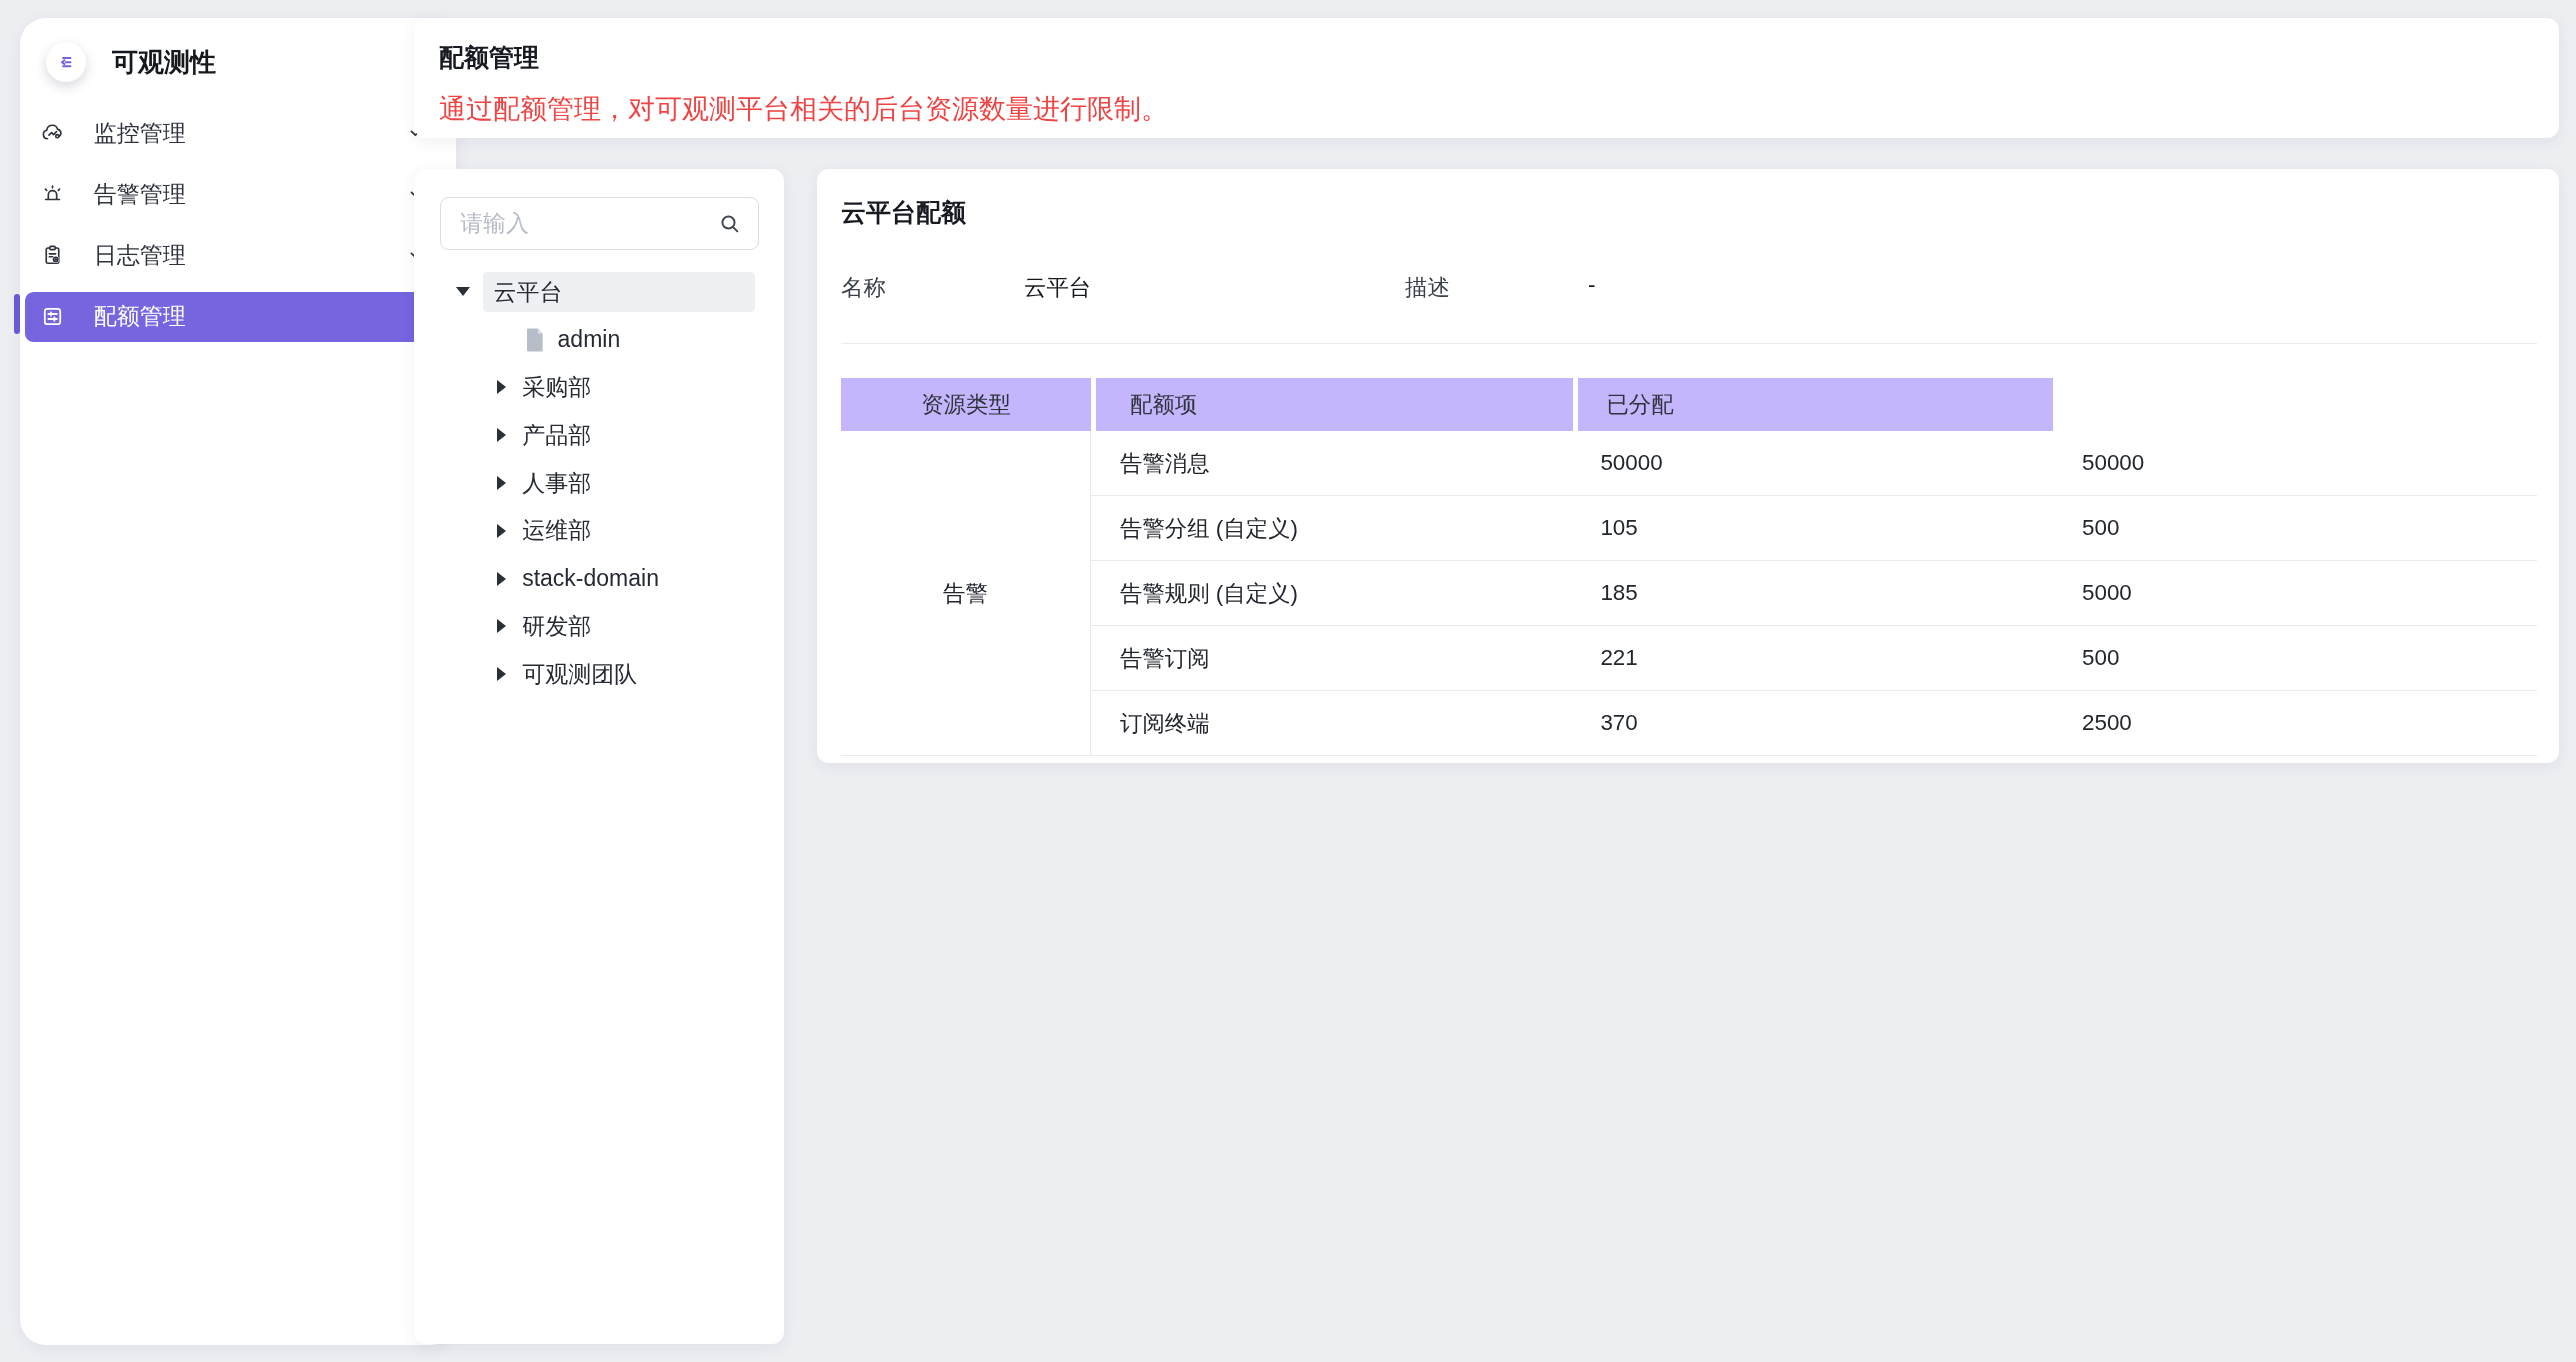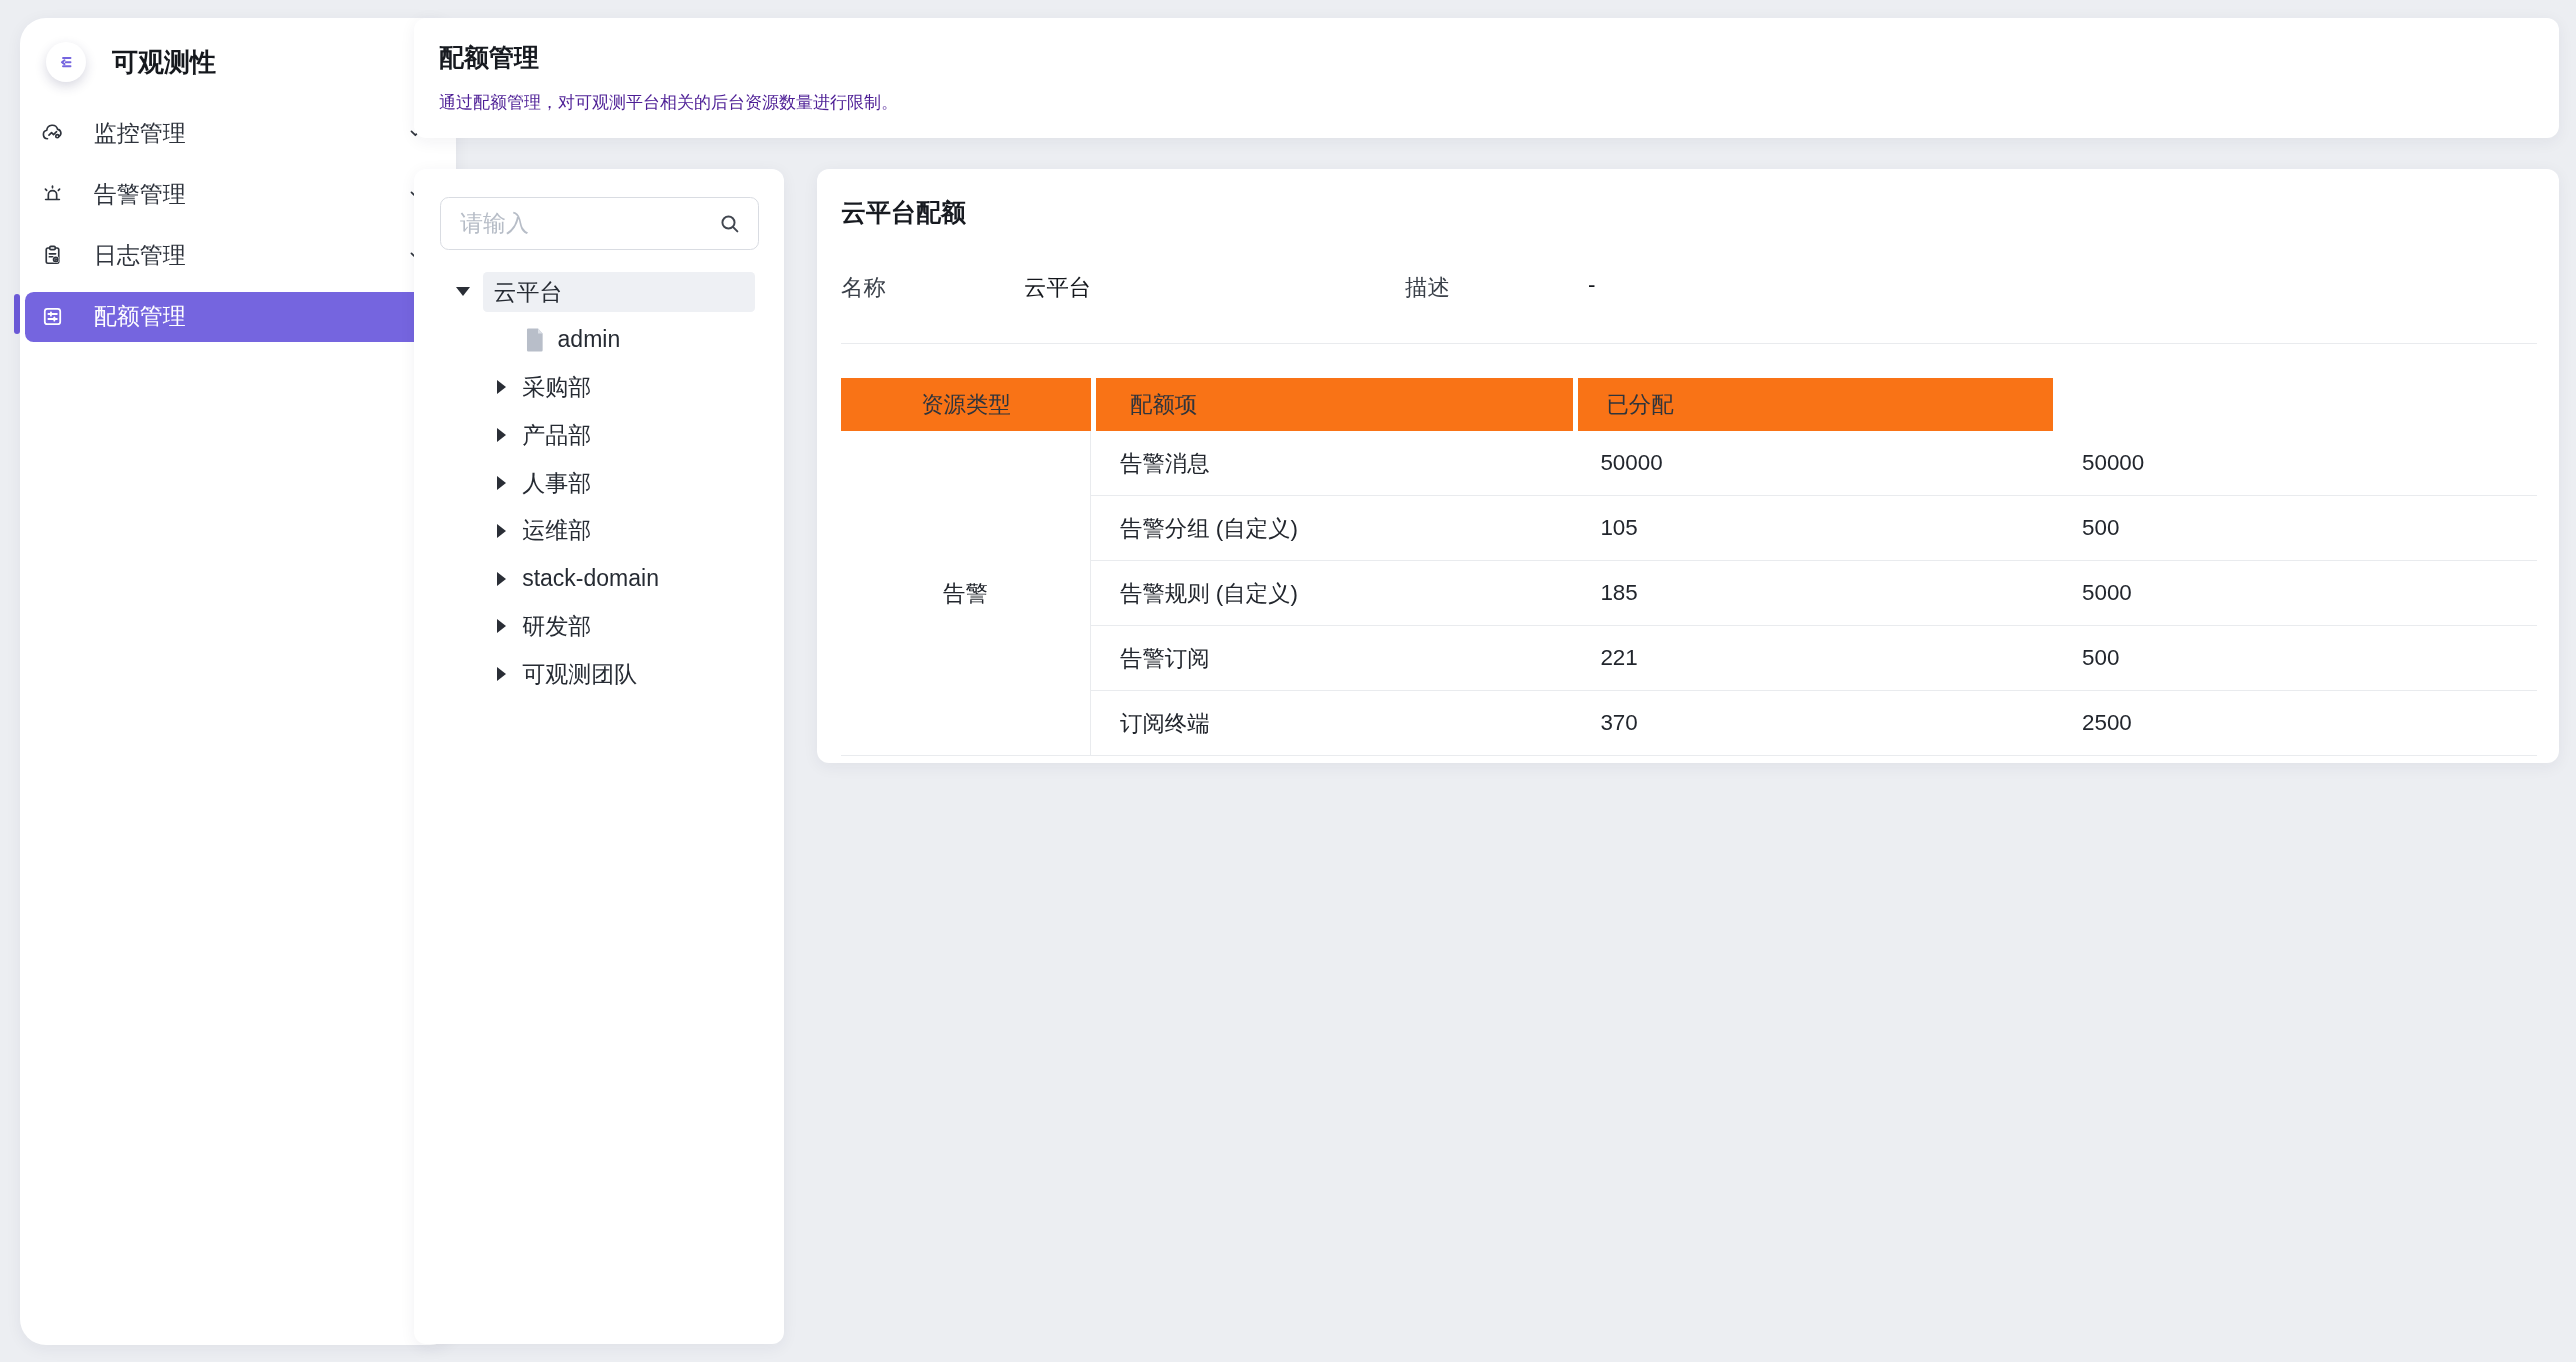--- a/index.html
+++ b/index.html
@@ -38,21 +38,21 @@
   .chev { width:20.7px; height:20.7px; flex:none; display:flex; }
   .menu-item.selected { background:#7565DF; color:#FFFFFF; }
   .side-indicator {
     position:absolute; left:13.8px; top:294px; width:6px; height:40px;
     border-radius:3.4px; background:#6A58D6;
   }
 
   
   .hdr-card { left:414px; top:18px; width:2145px; height:120px; border-radius:12px; padding:23px 0 0 25px; }
   .hdr-title { font-size:25px; font-weight:700; color:#171A20; }
-  .hdr-sub { margin-top:17px; font-size:17px; color:#4c1d95; }
+  .hdr-sub { margin-top:17px; font-size:27px; color:#ef4444; }
 
   
   .tree-card { left:414px; top:169px; width:370px; height:1175px; border-radius:12px; }
   .search-box {
     margin:28.4px 25px 0 26px; height:53px;
     border:1.7px solid #D9DCE2; border-radius:8.6px;
     display:flex; align-items:center; padding:0 15.5px 0 19px; background:#fff;
   }
   .search-input {
     flex:1; border:none; outline:none; font-size:23px; color:#2C3038;
@@ -85,21 +85,21 @@
   .main-card { left:817px; top:169px; width:1742px; height:594px; border-radius:12px; padding:27px 22.4px 0 24px; }
   .mc-title { font-size:25px; font-weight:700; color:#171A20; }
   .info-row { display:flex; margin-top:43px; font-size:22.4px; }
   .info-item { display:flex; }
   .info-item.first { width:564px; }
   .info-label { width:183px; color:#3A4049; flex:none; }
   .info-value { color:#14171C; }
   .divider { margin-top:40px; border-top:0.9px solid #E9EBEE; }
   .qtable { margin-top:34px; }
   .qt-header { display:flex; height:53px; font-size:22.4px; color:#2F343C; }
-  .qt-header .hcell { background:#f97316; display:flex; align-items:center; }
+  .qt-header .hcell { background:#c4b5fd; display:flex; align-items:center; }
   .hcell.c1 { width:250px; justify-content:center; }
   .hcell.c2 { width:482px; padding-left:34px; border-left:5.2px solid #fff; }
   .hcell.c3 { width:480px; padding-left:28.4px; border-left:5.2px solid #fff; }
   .hcell.c4 { flex:1; padding-left:30px; border-left:5.2px solid #fff; }
   .qt-body { display:flex; border-bottom:0.9px solid #E9EBEE; }
   .qt-rescell {
     width:250px; border-right:0.9px solid #E9EBEE; flex:none;
     display:flex; align-items:center; justify-content:center; font-size:22.4px; color:#22262D;
   }
   .qt-rows { flex:1; }

